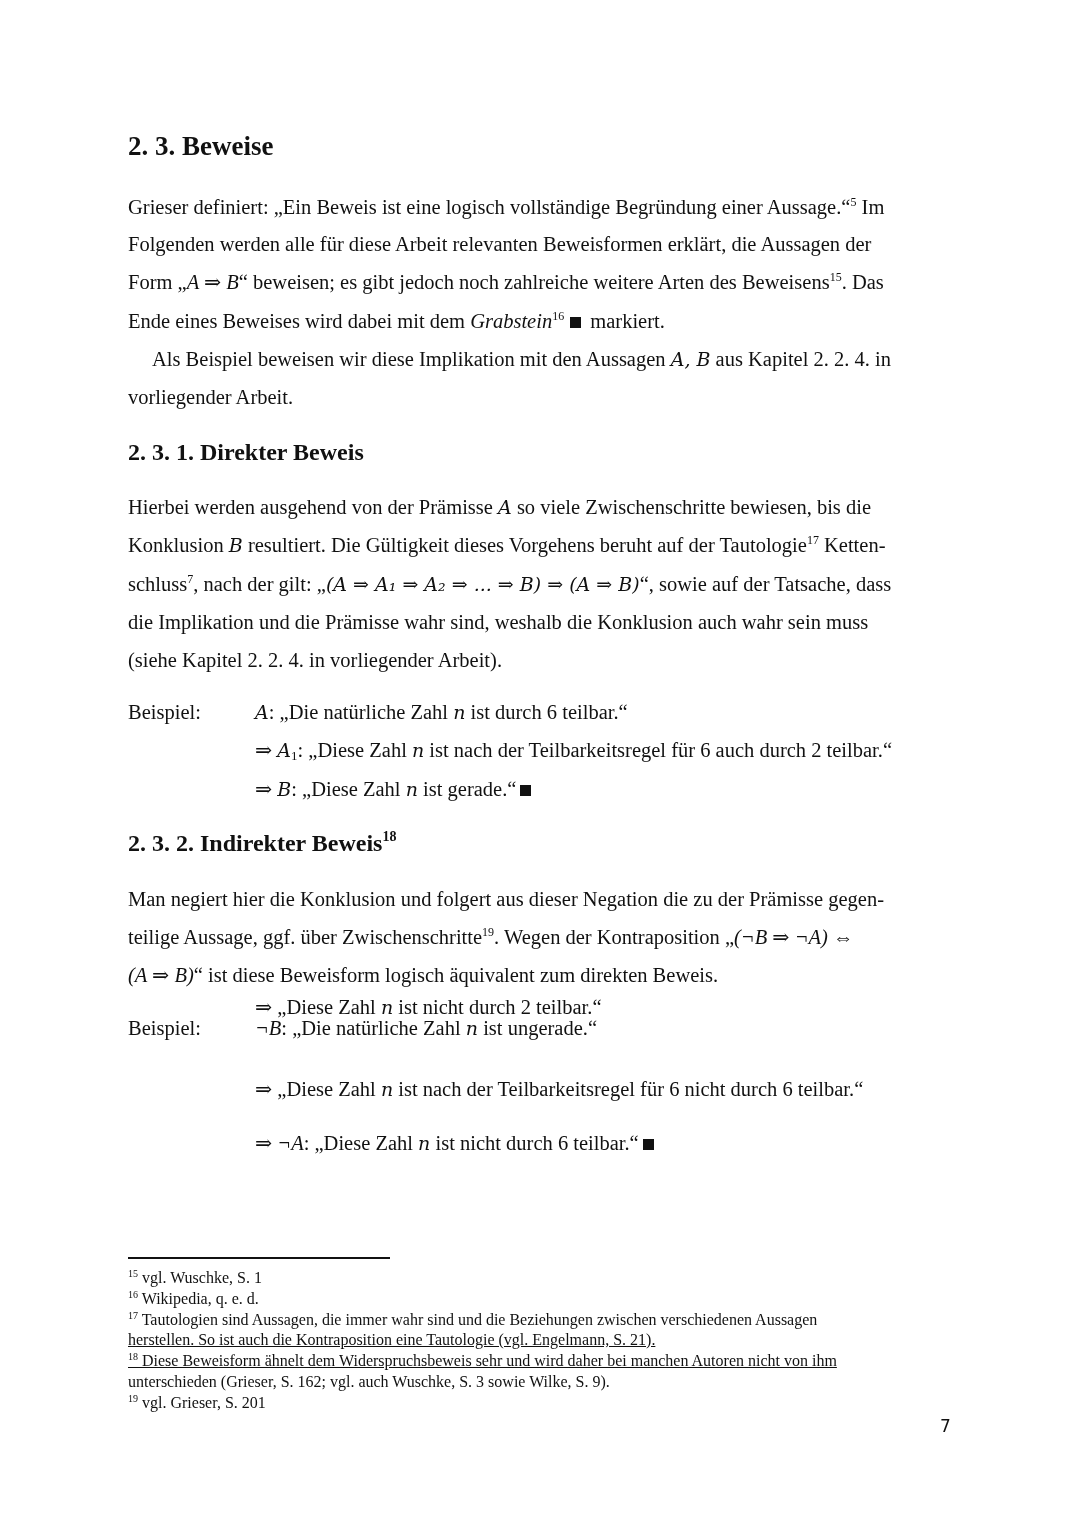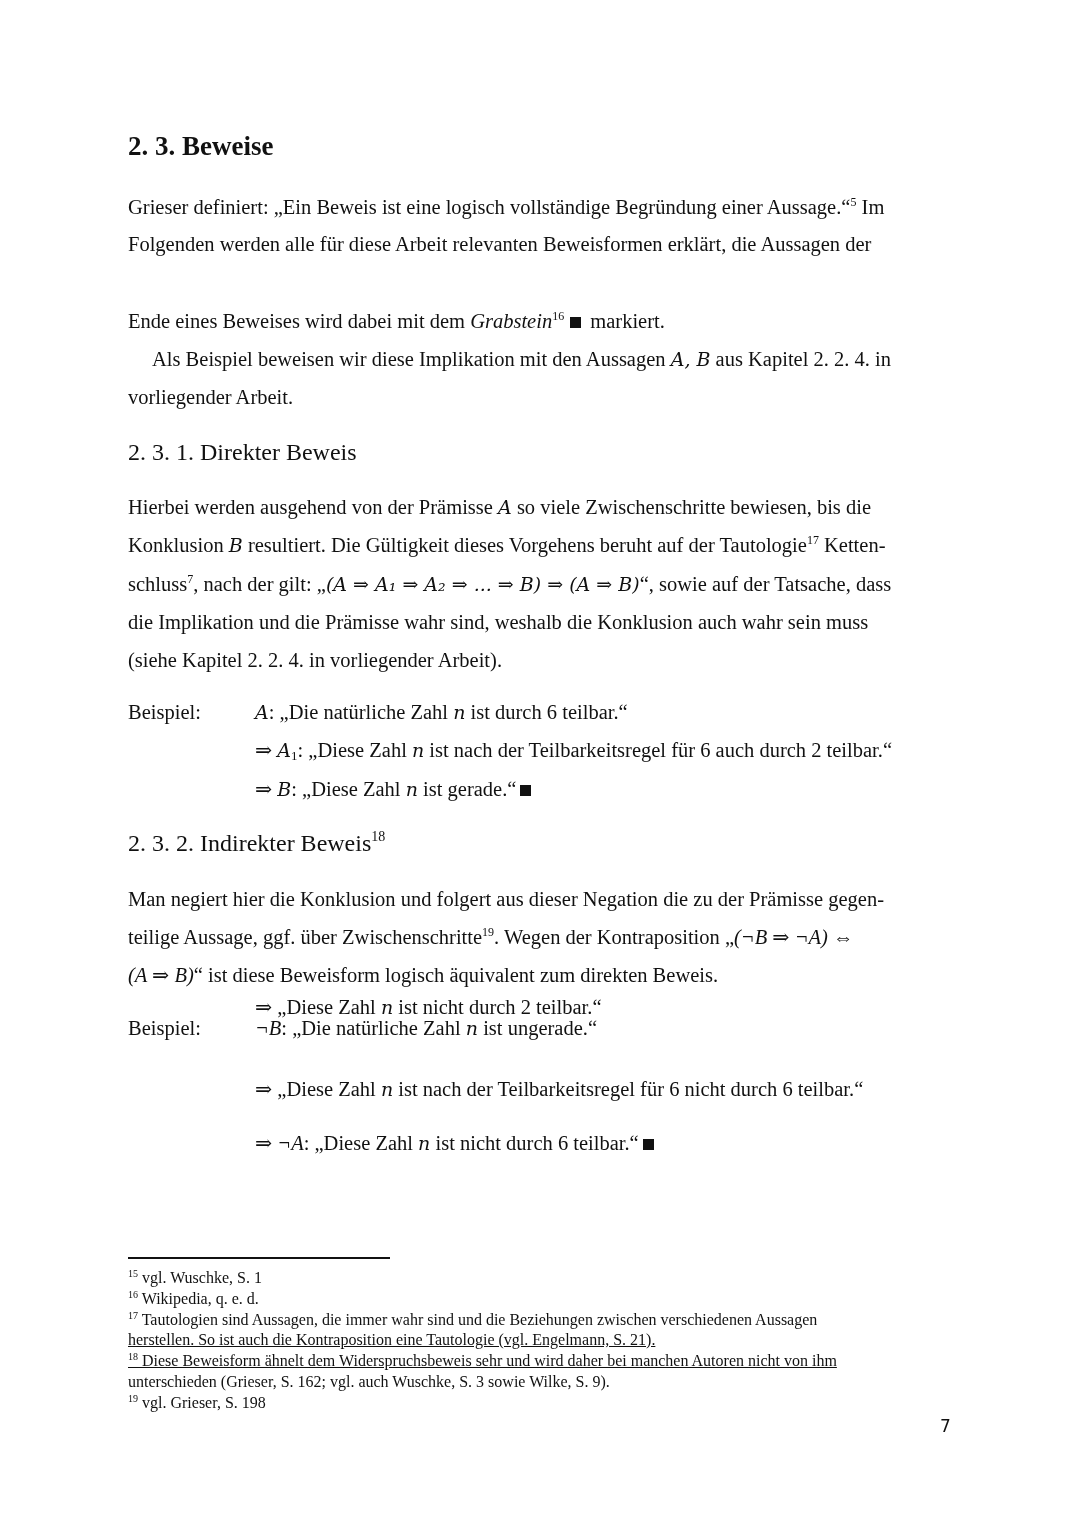--- a/index.html
+++ b/index.html
@@ -1,21 +1,21 @@
 <!DOCTYPE html>
 <html><head>
 <meta charset="utf-8">
 <style>
   html, body { margin: 0; padding: 0; background: #ffffff; }
   body { width: 1080px; height: 1527px; position: relative; overflow: hidden;
          font-family: "Liberation Serif", "DejaVu Serif", serif; color: #111; }
   .page { position: absolute; left: 0; top: 0; width: 1080px; height: 1349px; }
   h2.sec { position: absolute; left: 128px; margin: 0; font-weight: bold;
            font-size: 27px; line-height: 32px; white-space: nowrap; }
-  h3.sub { position: absolute; left: 128px; margin: 0; font-weight: normal;
+  h3.sub { position: absolute; left: 128px; margin: 0; font-weight: bold;
            font-size: 24px; line-height: 30px; white-space: nowrap; }
   .line { position: absolute; left: 128px; font-size: 20.5px; line-height: 26px;
           white-space: nowrap; }
   .ex-label { position: absolute; left: 128px; font-size: 20.5px; line-height: 26px; }
   .ex-line { position: absolute; left: 255px; font-size: 20.5px; line-height: 26px; white-space: nowrap; }
   .m { font-family: "DejaVu Serif", serif; font-style: italic; font-size: 19px; }
   .mi { font-style: italic; }
   sup { font-size: 12px; vertical-align: 0; position: relative; top: -8px; }
   sub.ms { font-size: 13px; position: relative; top: 3px; vertical-align: 0; font-style: normal; }
   .qed { display: inline-block; width: 11px; height: 11px; background: #111; margin-left: 4px; position: relative; top: 0px; }
@@ -29,20 +29,23 @@
 <body>
 
 <div class="page">
 
   <h2 class="sec" style="top:130px;">2. 3. Beweise</h2>
 
   <div class="line" style="top:194px;">
     <span>Grieser definiert: „Ein Beweis ist eine logisch vollständige Begründung einer Aussage.“</span><sup>5</sup><span> Im</span>
   </div>
   <div class="line" style="top:231px;">Folgenden werden alle für diese Arbeit relevanten Beweisformen erklärt, die Aussagen der</div>
+  <div class="line" style="top:269px;">
+    <span>Form „</span><span class="mi">A ⇒ B</span><span>“ beweisen; es gibt jedoch noch zahlreiche weitere Arten des Beweisens</span><sup>15</sup><span>. Das</span>
+  </div>
   <div class="line" style="top:308px;">
     <span>Ende eines Beweises wird dabei mit dem </span><span class="mi">Grabstein</span><sup>16</sup><span class="qed-mid"></span><span> markiert.</span>
   </div>
   <div class="line" style="top:346px;margin-left:24px;">
     <span>Als Beispiel beweisen wir diese Implikation mit den Aussagen </span><span class="m">A, B</span><span> aus Kapitel 2. 2. 4. in</span>
   </div>
   <div class="line" style="top:384px;">vorliegender Arbeit.</div>
 
   <h3 class="sub" style="top:437px;">2. 3. 1. Direkter Beweis</h3>
 
@@ -94,16 +97,16 @@
   </div>
 
   <div class="fn-sep"></div>
 
   <div class="fn" style="top:1268px;"><sup>15</sup><span> vgl. Wuschke, S. 1</span></div>
   <div class="fn" style="top:1289px;"><sup>16</sup><span> Wikipedia, q. e. d.</span></div>
   <div class="fn" style="top:1310px;"><sup>17</sup><span> Tautologien sind Aussagen, die immer wahr sind und die Beziehungen zwischen verschiedenen Aussagen</span></div>
   <div class="fn" style="top:1330px;text-decoration:underline;">herstellen. So ist auch die Kontraposition eine Tautologie (vgl. Engelmann, S. 21).</div>
   <div class="fn" style="top:1351px;text-decoration:underline;"><sup>18</sup><span> Diese Beweisform ähnelt dem Widerspruchsbeweis sehr und wird daher bei manchen Autoren nicht von ihm</span></div>
   <div class="fn" style="top:1372px;">unterschieden (Grieser, S. 162; vgl. auch Wuschke, S. 3 sowie Wilke, S. 9).</div>
-  <div class="fn" style="top:1393px;"><sup>19</sup><span> vgl. Grieser, S. 198</span></div>
+  <div class="fn" style="top:1393px;"><sup>19</sup><span> vgl. Grieser, S. 201</span></div>
 
   <div class="pagenum">7</div>
 </div>
 
 </body></html>

